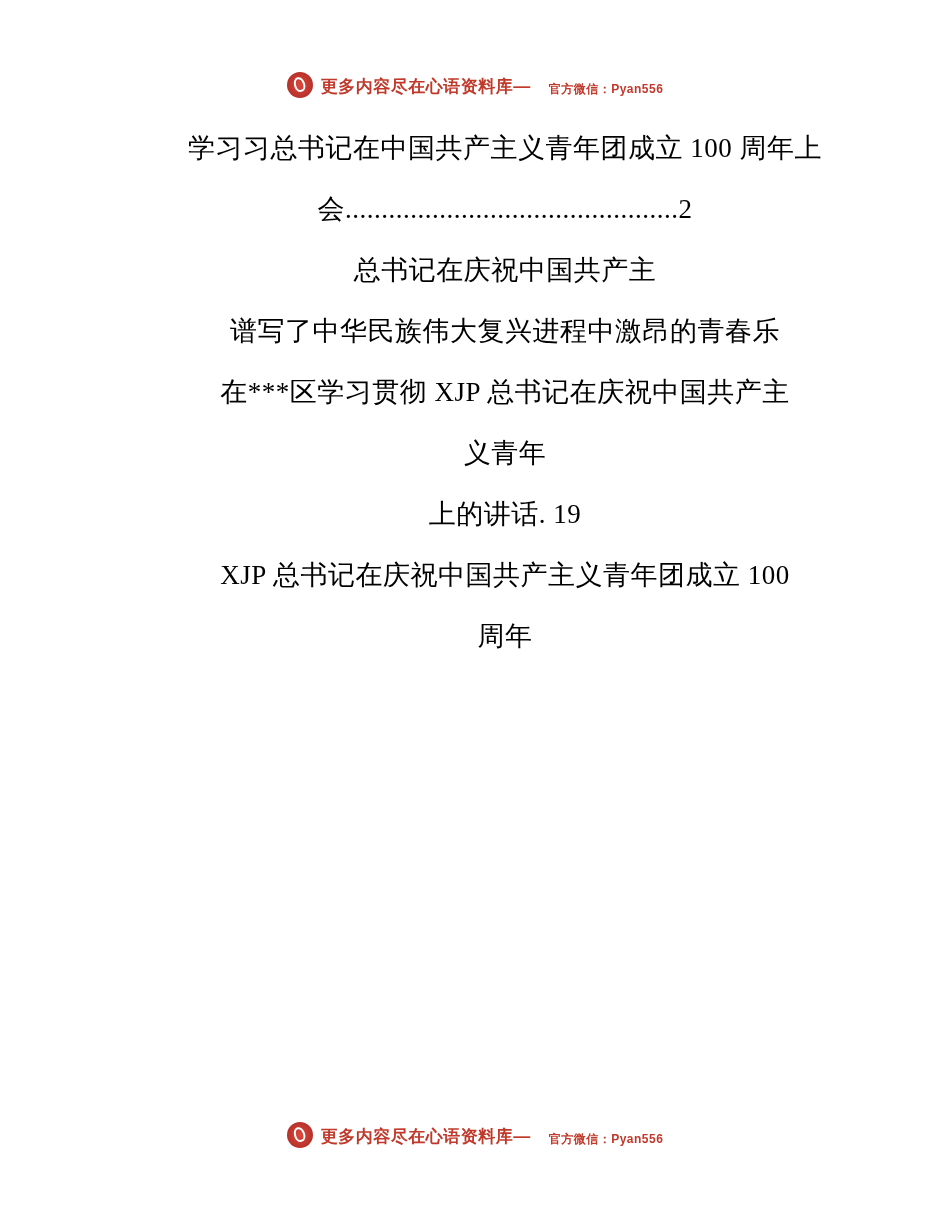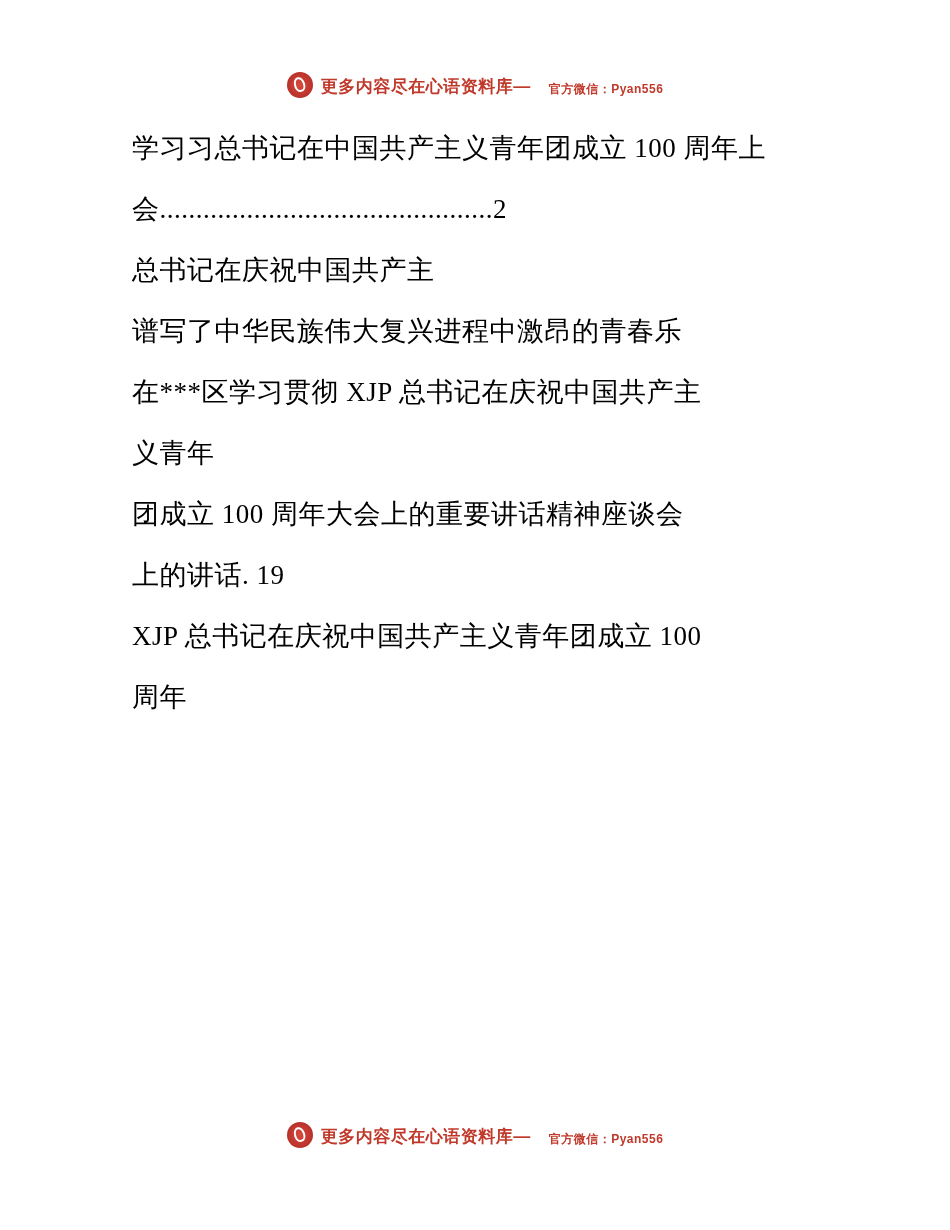--- a/index.html
+++ b/index.html
@@ -80,41 +80,41 @@
     top: 118px;
     width: 790px;
   }
   .toc-entry {
     font-size: 27px;
     line-height: 61px;
     letter-spacing: 0.5px;
     word-break: break-all;
     text-indent: 44px;
     font-family: "Liberation Serif", "DejaVu Serif", serif;
+    text-align: center;
   }
 </style>
 </head>
 <body>
 
 <div class="page">
 
   <div class="watermark top">
     <span class="wm-logo"></span>
     <span class="wm-text">更多内容尽在心语资料库—</span>
     <span class="wm-text2">官方微信：Pyan556</span>
   </div>
 
   <div class="toc">
     <div class="toc-entry">学习习总书记在中国共产主义青年团成立 100 周年上</div>
     <div class="toc-entry">会..............................................2</div>
     <div class="toc-entry">总书记在庆祝中国共产主</div>
     <div class="toc-entry">谱写了中华民族伟大复兴进程中激昂的青春乐</div>
     <div class="toc-entry">在***区学习贯彻 XJP 总书记在庆祝中国共产主</div>
     <div class="toc-entry">义青年</div>
-    <div class="toc-entry">团成立 100 周年大会上的重要讲话精神座谈会</div>
     <div class="toc-entry">上的讲话. 19</div>
     <div class="toc-entry">XJP 总书记在庆祝中国共产主义青年团成立 100</div>
     <div class="toc-entry">周年</div>
   </div>
 
   <div class="watermark bottom">
     <span class="wm-logo"></span>
     <span class="wm-text">更多内容尽在心语资料库—</span>
     <span class="wm-text2">官方微信：Pyan556</span>
   </div>

